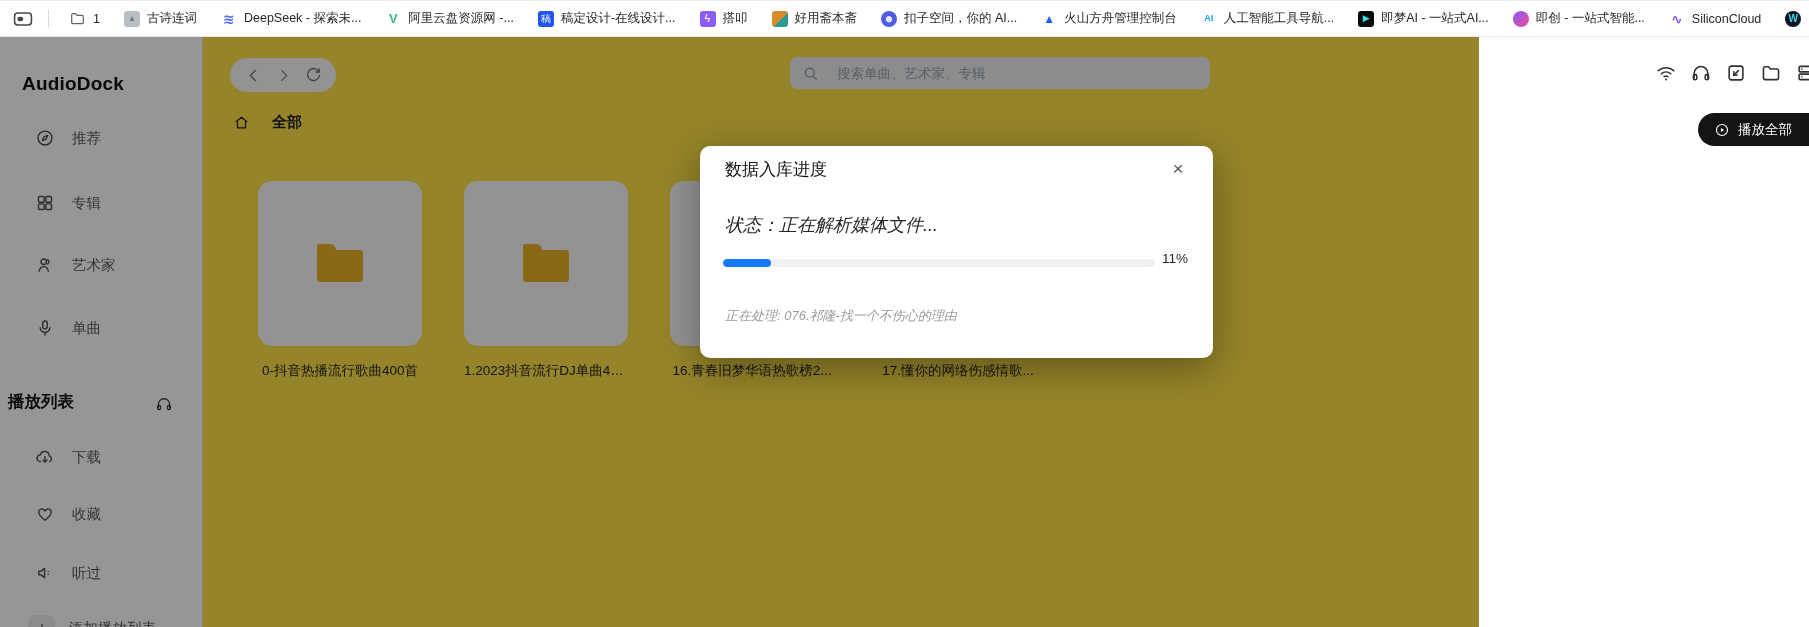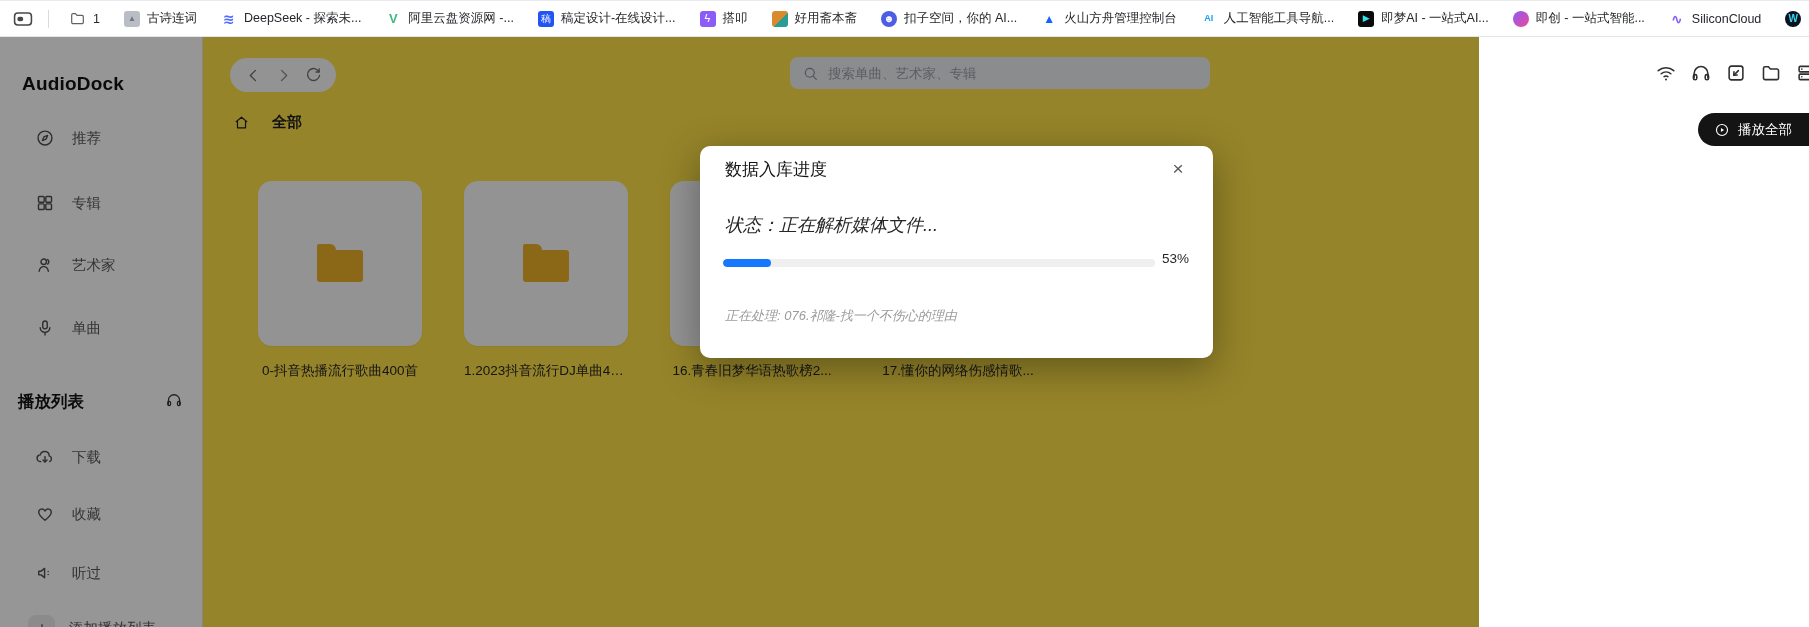--- a/index.html
+++ b/index.html
@@ -32,39 +32,39 @@
   .app { position:absolute; top:37px; left:0; width:1479px; height:590px; background:#fde047; }
 
   
   .sidebar { position:absolute; left:0; top:0; width:203px; height:590px;
              background:#ffffff; border-right:1px solid #e5e6e8; }
   .brand { position:absolute; left:22px; top:36px; font-size:19px; font-weight:700; color:#121212; letter-spacing:.2px; }
   .side-item { position:absolute; left:35px; display:flex; align-items:center; gap:17px;
                height:30px; cursor:pointer; color:#595959; }
   .side-item .ico { width:20px; height:20px; color:#4f4f4f; }
   .side-item .lbl { font-size:14.5px; }
-  .side-header { position:absolute; left:18px; top:354px; width:165px; display:flex;
-                 align-items:flex-start; justify-content:space-between; }
+  .side-header { position:absolute; left:8px; top:354px; width:165px; display:flex;
+                 align-items:flex-end; justify-content:space-between; }
   .side-header .txt { font-size:16.5px; font-weight:700; color:#141414; }
   .side-header .ico { width:18px; height:18px; color:#333; cursor:pointer; }
   .add-row { position:absolute; left:28px; top:578px; display:flex; align-items:center; gap:14px; color:#595959; cursor:pointer; }
   .add-pill { width:27px; height:27px; background:#ececec; border-radius:8px;
               display:flex; align-items:center; justify-content:center; color:#444; }
   .add-pill .ico { width:16px; height:16px; }
   .add-row .lbl { font-size:14.5px; }
 
   
   .nav-pill { position:absolute; left:230px; top:21px; width:106px; height:34px;
               background:#fafafa; border-radius:17px; display:flex; align-items:center;
               justify-content:space-around; padding:0 8px; }
   .nav-btn { width:19px; height:19px; color:#6d6d6d; cursor:pointer; }
   .nav-btn.fwd { color:#8c8c8c; }
   .searchbox { position:absolute; left:790px; top:20px; width:420px; height:32px;
                background:#eceef1; border-radius:8px; display:flex; align-items:center;
-               padding:0 12px; gap:9px; }
+               padding:0 12px; gap:18px; }
   .searchbox .ico { width:17px; height:17px; color:#8b9096; }
   .searchbox input { border:none; outline:none; background:transparent; flex:1;
                      font-size:13.5px; color:#333; font-family:inherit; }
   .searchbox input::placeholder { color:#9aa0a6; }
   .top-icons { position:absolute; left:1655px; top:25px; display:flex; gap:13px; }
   .top-icons .ico { width:22px; height:22px; color:#2f2f2f; cursor:pointer; }
 
   
   .breadcrumb { position:absolute; left:233px; top:76px; display:flex; align-items:center;
                 gap:22px; cursor:pointer; }
@@ -393,17 +393,17 @@
 
   <div class="overlay"></div>
 
   <div class="modal">
     <div class="modal-title">数据入库进度</div>
     <button class="modal-close">×</button>
     <div class="modal-status">状态：正在解析媒体文件...</div>
     <div class="progress-track">
       <div class="progress-fill" id="progress-fill" style="width: 11%;"></div>
     </div>
-    <div class="progress-pct">53%</div>
+    <div class="progress-pct">11%</div>
     <div class="modal-processing">正在处理: 076.祁隆-找一个不伤心的理由</div>
   </div>
 
 </div>
 
 </body></html>

